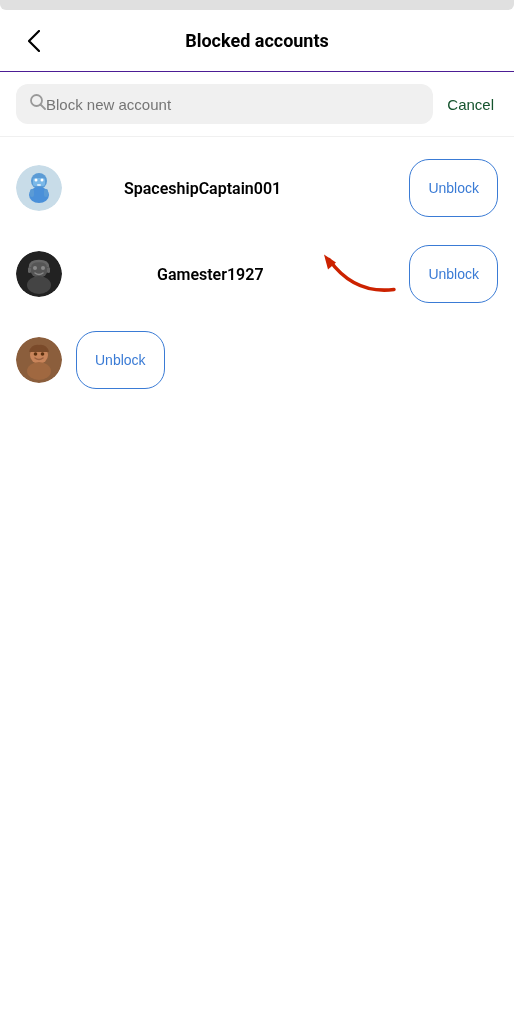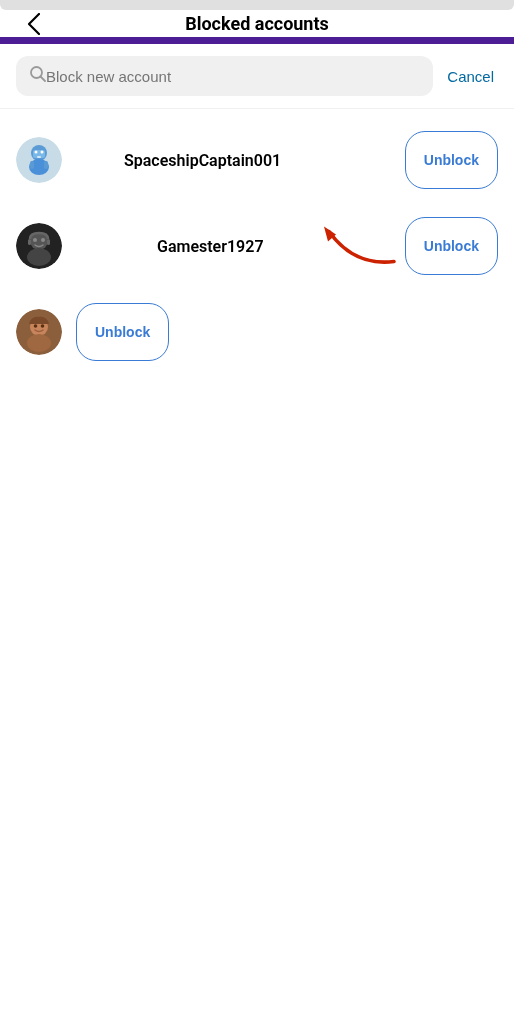--- a/index.html
+++ b/index.html
@@ -19,23 +19,23 @@
     .top-bar {
       height: 10px;
       background: #e0e0e0;
       border-radius: 0 0 6px 6px;
     }
 
     .header {
       display: flex;
       align-items: center;
       justify-content: center;
-      padding: 3px 20px;
+      padding: 20px 20px;
       position: relative;
-      border-bottom: 7px solid #4c1d95;
+      border-bottom: 1px solid #4c1d95;
     }
 
     .back-btn {
       position: absolute;
       left: 16px;
       background: none;
       border: none;
       cursor: pointer;
       font-size: 22px;
       color: #000;
@@ -82,21 +82,21 @@
       font-size: 15px;
       color: #888;
       width: 100%;
     }
 
     .cancel-btn {
       background: none;
       border: none;
       cursor: pointer;
       font-size: 15px;
-      color: #0369a1;
+      color: #14532d;
       white-space: nowrap;
       padding: 0 4px;
     }
 
     .accounts-list {
       padding: 8px 0;
     }
 
     .account-row {
       display: flex;
@@ -124,21 +124,21 @@
       margin-left: 48px;
     }
 
     .unblock-btn {
       background: #fff;
       border: 1.5px solid #3a7bd5;
       color: #3a7bd5;
       border-radius: 20px;
       padding: 20px 18px;
       font-size: 14px;
-      font-weight: 700;
+      font-weight: 400;
       cursor: pointer;
       white-space: nowrap;
     }
 
     .accounts-list-wrapper {
       position: relative;
     }
 
     .row-with-arrow {
       position: relative;

